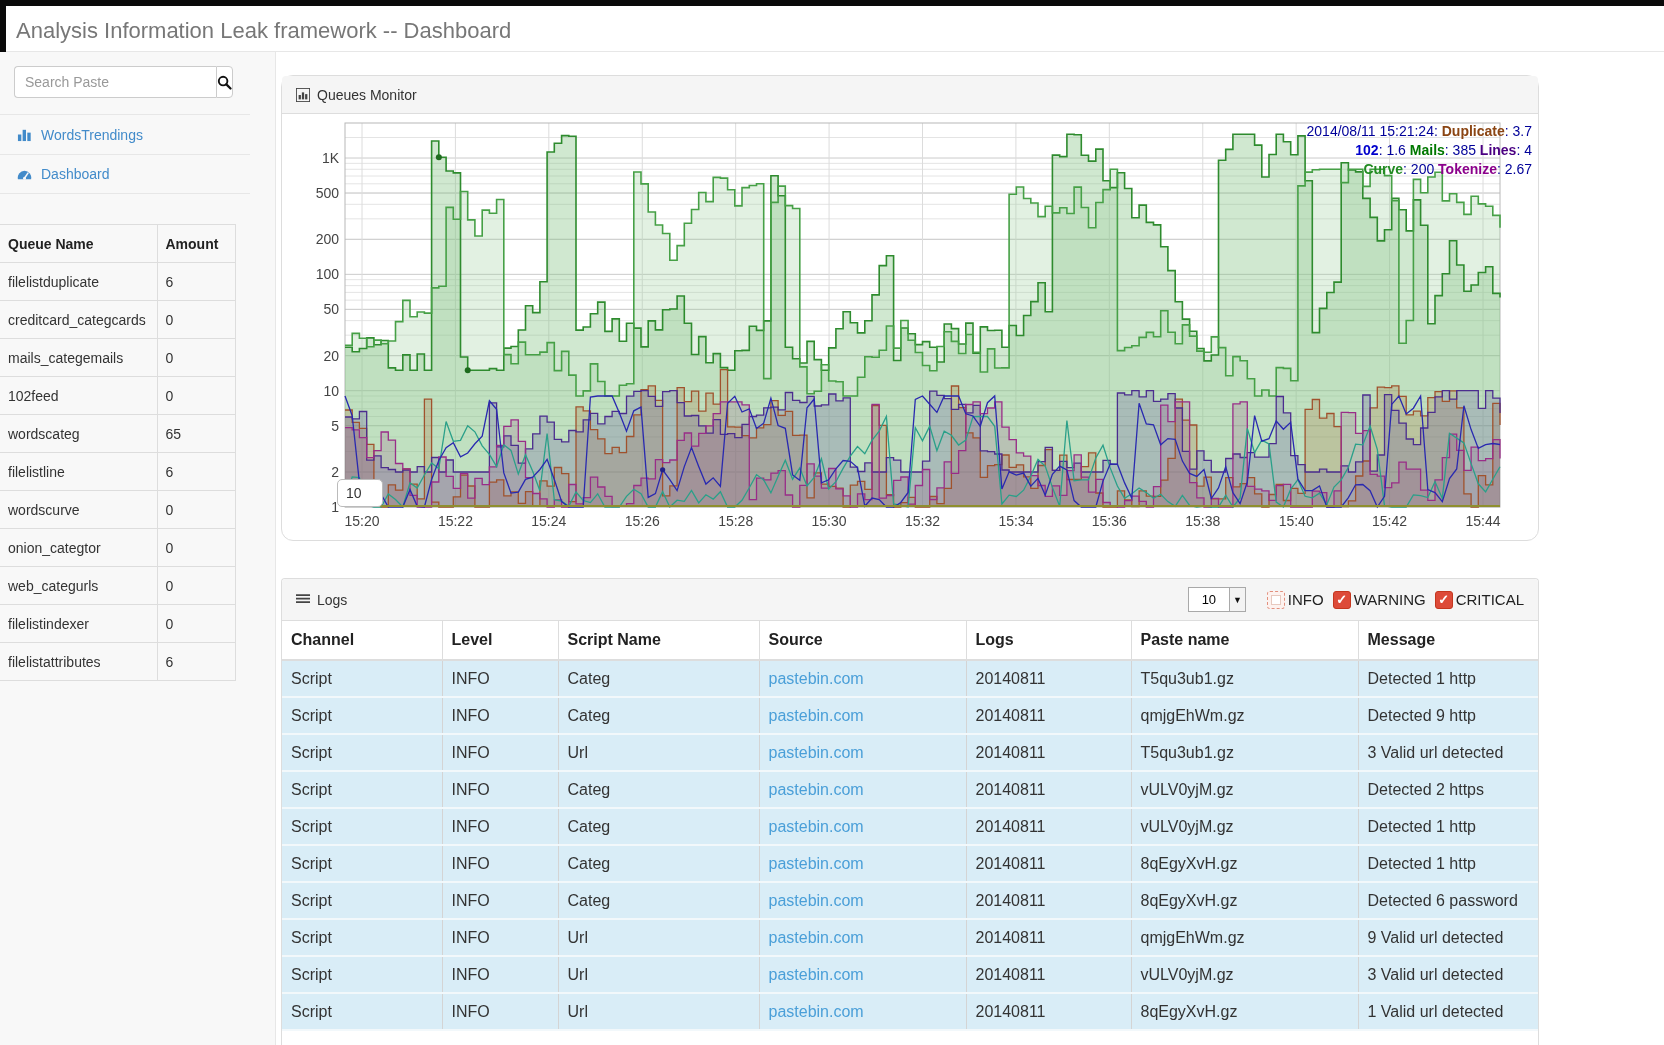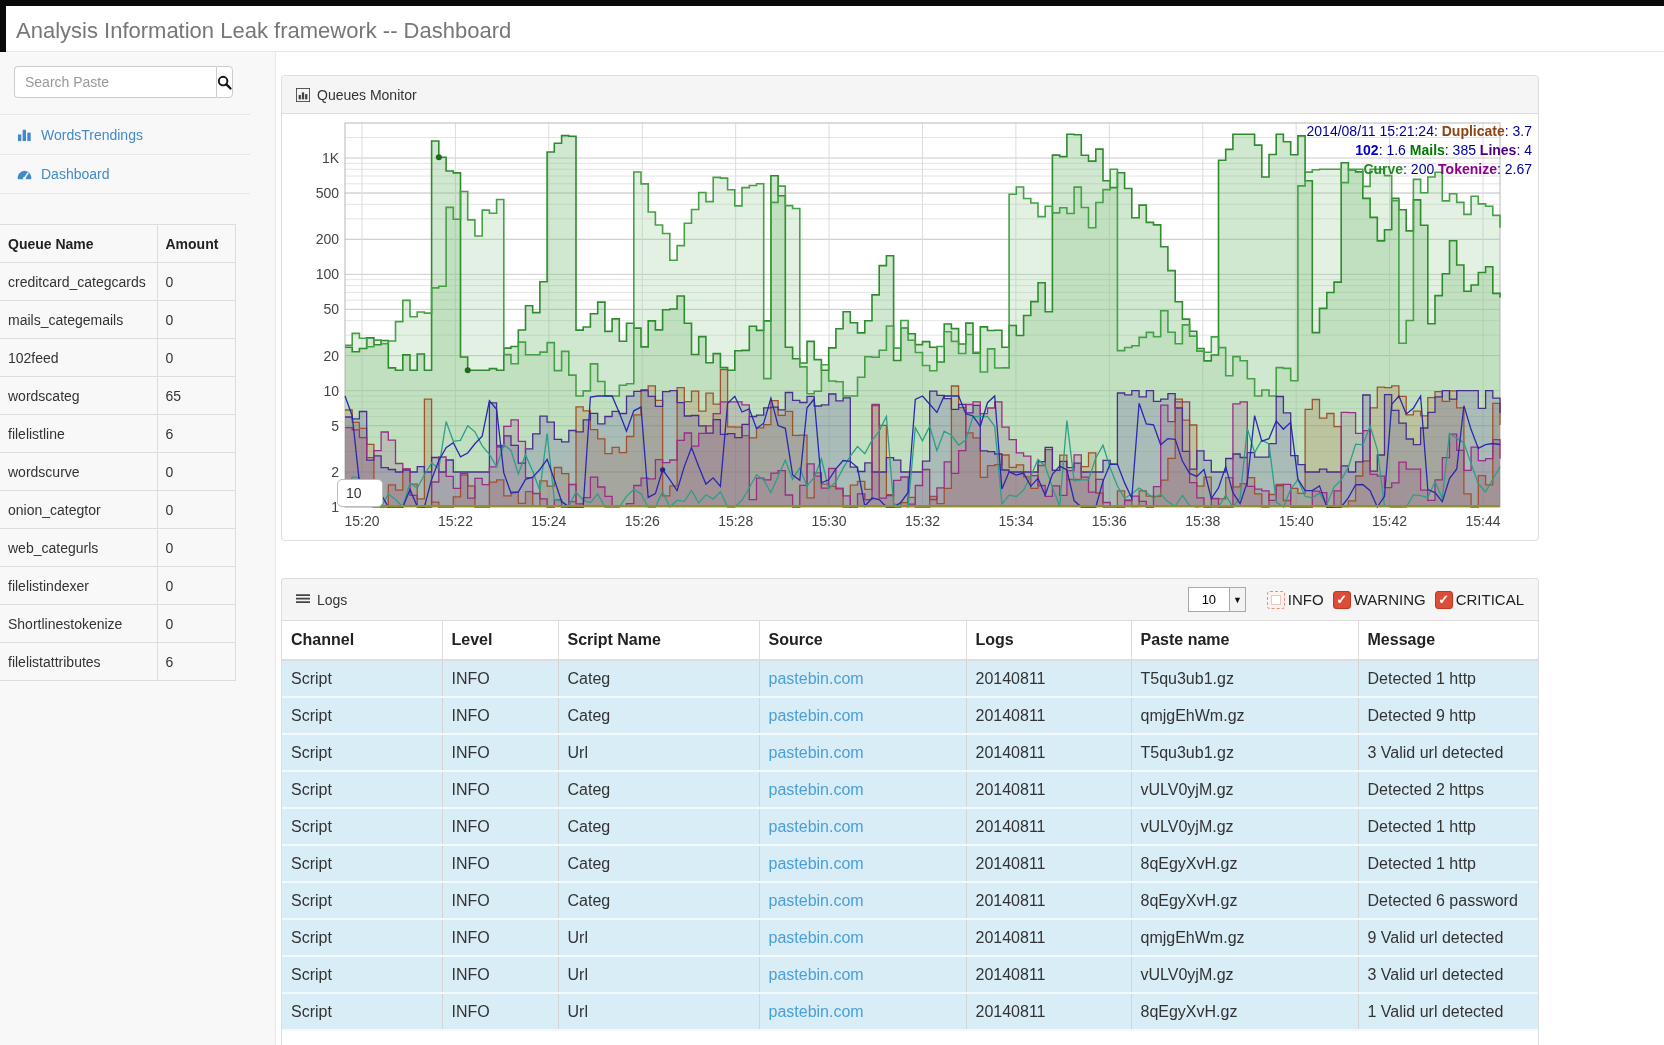--- a/index.html
+++ b/index.html
@@ -35,21 +35,21 @@
   
   .queue-table { position:absolute; left:0; top:172px; width:236px; border-collapse:collapse;
                  font-size:14px; }
   .queue-table th, .queue-table td { border-top:1px solid #ddd; border-right:1px solid #ddd;
                  text-align:left; padding:1px 8px; height:38px; font-weight:normal; }
   .queue-table th { font-weight:bold; color:#222; }
   .queue-table tr > *:first-child { width:157px; }
   .queue-table tr:last-child td { border-bottom:1px solid #ddd; }
 
   
-  .panel { position:absolute; background:#fff; border:1px solid #ddd; border-radius:4px; }
+  .panel { position:absolute; background:#fff; border:1px solid #ddd; border-radius:12px; }
   .panel-heading { height:38px; background:#f5f5f5; border-bottom:1px solid #ddd;
                    border-radius:4px 4px 0 0; display:flex; align-items:center; padding:0 14px;
                    font-size:14px; color:#333; }
   .panel-heading .picon { margin-right:7px; display:inline-flex; }
 
   #queues-panel { left:281px; top:75px; width:1258px; height:466px; }
   #logs-panel   { left:281px; top:578px; width:1258px; height:582px; border-bottom:none; border-radius:4px 4px 0 0; }
   #logs-panel .panel-heading { height:42px; }
 
   
@@ -134,20 +134,24 @@
 
     <table class="queue-table">
       <thead>
           <tr>
         <th>Queue Name</th>
         <th>Amount</th>
       </tr>
         </thead>
       <tbody id="queue-tbody">
           <tr>
+            <td>filelistduplicate</td>
+            <td>6</td>
+          </tr>
+          <tr>
             <td>creditcard_categcards</td>
             <td>0</td>
           </tr>
           <tr>
             <td>mails_categemails</td>
             <td>0</td>
           </tr>
           <tr>
             <td>102feed</td>
             <td>0</td>
@@ -167,24 +171,20 @@
           <tr>
             <td>onion_categtor</td>
             <td>0</td>
           </tr>
           <tr>
             <td>web_categurls</td>
             <td>0</td>
           </tr>
           <tr>
             <td>filelistindexer</td>
-            <td>0</td>
-          </tr>
-          <tr>
-            <td>Shortlinestokenize</td>
             <td>0</td>
           </tr>
           <tr>
             <td>filelistattributes</td>
             <td>6</td>
           </tr>
         </tbody>
     </table>
   </div>
 

